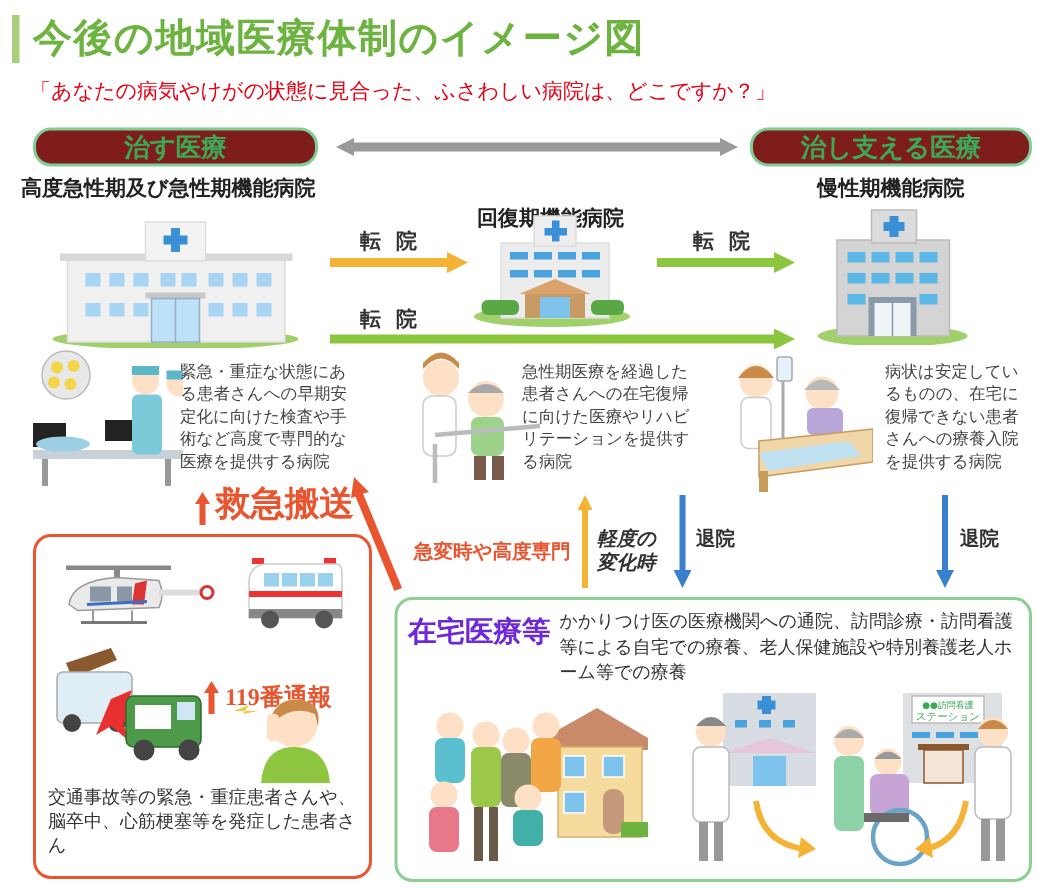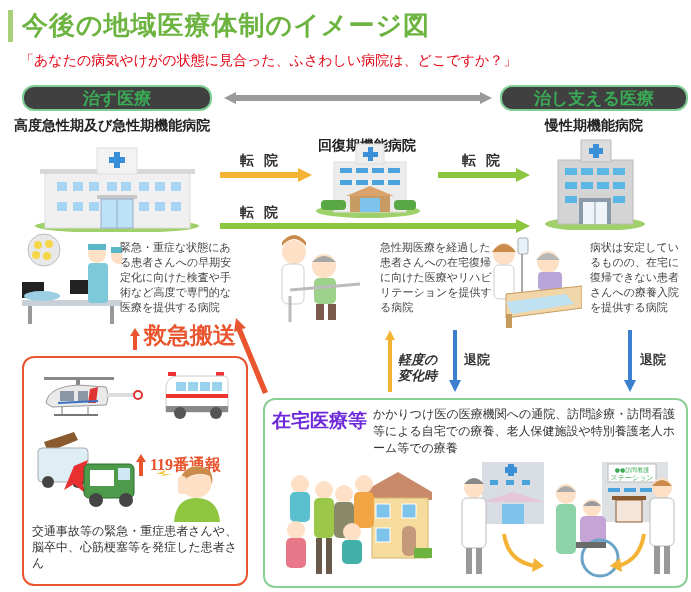--- a/index.html
+++ b/index.html
@@ -6,21 +6,21 @@
   html, body { width: 691px; height: 592px; background: #ffffff; overflow: hidden; }
   body { position: relative; font-family: "DejaVu Sans", "Liberation Sans", sans-serif; color: #333; }
   .abs { position: absolute; }
 
   
   .title-bar { left: 8px; top: 10px; width: 5px; height: 32px; background: #a9cf7a; }
   .title { left: 22px; top: 8px; font-size: 26px; font-weight: bold; color: #6cb33f; letter-spacing: 1px; white-space: nowrap; }
   .subtitle { left: 20px; top: 52px; font-size: 14px; color: #e60012; white-space: nowrap; }
 
   
-  .pill { height: 26px; border: 2px solid #7fcf95; border-radius: 12px; color: #3aaa55; font-size: 17px; font-weight: bold; display: flex; align-items: center; justify-content: center; background: #404040; }
+  .pill { height: 26px; border: 2px solid #7fcf95; border-radius: 12px; color: #3aaa55; font-size: 17px; font-weight: bold; display: flex; align-items: center; justify-content: center; background: #7f1d1d; }
   .pill-left { left: 22px; top: 85px; width: 190px; }
   .pill-right { left: 500px; top: 85px; width: 188px; }
   .gray-arrow { left: 224px; top: 92px; width: 268px; height: 12px; }
 
   .hosp-label { top: 117px; font-size: 14px; font-weight: bold; color: #222; white-space: nowrap; }
 
   
   .arrow-label { font-size: 14px; font-weight: bold; color: #333; letter-spacing: 10px; white-space: nowrap; }
 
   .desc { font-size: 11px; line-height: 15px; color: #444; }
@@ -167,21 +167,21 @@
   <path d="M10,14 Q22,0 34,14 L34,10 Q22,-4 10,10 Z" fill="#c98a4a"></path>
   <rect x="10" y="32" width="22" height="40" rx="6" fill="#fff" stroke="#ccc"></rect>
   <circle cx="52" cy="34" r="12" fill="#fde0c5"></circle>
   <path d="M40,30 Q52,18 64,30" fill="#a8a8a8"></path>
   <rect x="42" y="46" width="22" height="26" rx="5" fill="#9cd28a"></rect>
   <rect x="44" y="72" width="8" height="16" fill="#7a5a4a"></rect>
     <rect x="56" y="72" width="8" height="16" fill="#7a5a4a"></rect>
   <line x1="18" y1="58" x2="88" y2="52" stroke="#bbb" stroke-width="3"></line>
   <line x1="18" y1="64" x2="18" y2="90" stroke="#bbb" stroke-width="3"></line>
 </svg>
-<div class="abs desc" style="left:380px; top:240px; width:112px;">急性期医療を経過した患者さんへの在宅復帰に向けた医療やリハビリテーションを提供する病院</div>
+<div class="abs desc" style="left:348px; top:240px; width:112px;">急性期医療を経過した患者さんへの在宅復帰に向けた医療やリハビリテーションを提供する病院</div>
 
 <svg class="abs" style="left:486px; top:232px; width:96px; height:96px;" viewBox="0 0 96 96">
   <circle cx="18" cy="22" r="11" fill="#fde0c5"></circle>
   <path d="M6,20 Q18,4 30,20" fill="#c98a4a"></path>
   <rect x="8" y="33" width="20" height="34" rx="5" fill="#fff" stroke="#ccc"></rect>
   <line x1="36" y1="6" x2="36" y2="60" stroke="#aaa" stroke-width="2"></line>
   <rect x="32" y="6" width="10" height="16" rx="2" fill="#e6f2fa" stroke="#aaa"></rect>
   <circle cx="62" cy="30" r="11" fill="#fde0c5"></circle>
   <path d="M50,28 Q62,14 74,28" fill="#b8b8b8"></path>
   <rect x="52" y="40" width="24" height="18" rx="4" fill="#b9a6d9"></rect>
@@ -193,20 +193,21 @@
 
 <svg class="abs" style="left:130px; top:328px; width:10px; height:22px;" viewBox="0 0 10 22">
   <polygon points="5,0 10,8 7,8 7,22 3,22 3,8 0,8" fill="#e8552f"></polygon>
 </svg>
 <div class="abs red-label" style="left:144px; top:320px; font-size:23px;">救急搬送</div>
 
 <svg class="abs" style="left:234px; top:318px; width:36px; height:76px;" viewBox="0 0 36 76">
   <polygon points="2,0 12,10 8,11 34,74 29,76 3,13 0,14" fill="#e8552f"></polygon>
 </svg>
 <div class="abs red-label" style="left:276px; top:360px; font-size:13px; line-height:17px;">
+  <div>急変時や高度専門</div>
 </div>
 
 <svg class="abs" style="left:385px; top:330px; width:10px; height:62px;" viewBox="0 0 10 62">
   <polygon points="5,0 10,10 7,10 7,62 3,62 3,10 0,10" fill="#f5b335"></polygon>
 </svg>
 <div class="abs small-label" style="left:398px; top:352px;font-style:italic;">
   <div>軽度の</div>
   <div>変化時</div>
 </div>
 

